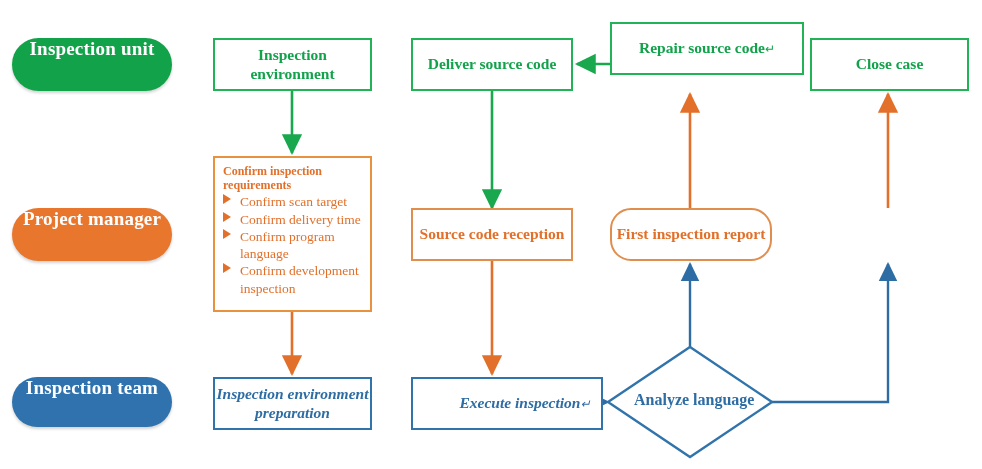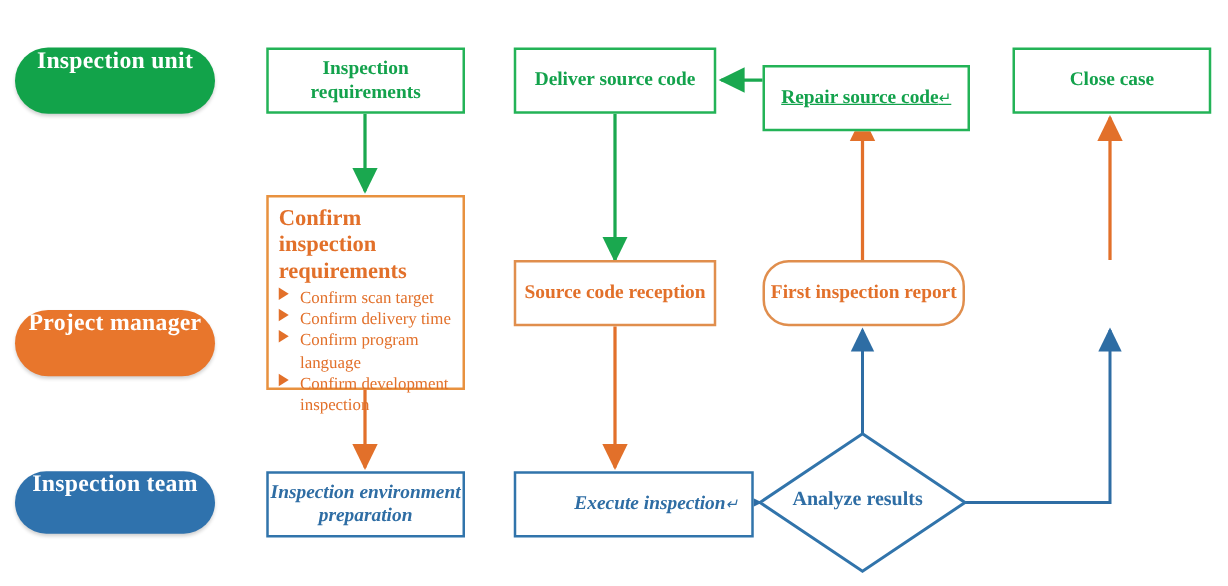--- a/index.html
+++ b/index.html
@@ -45,21 +45,21 @@
     position:absolute;
     background:#ffffff;
     border:2px solid #e8913f;
     box-sizing:border-box;
     color:#e2702a;
     padding:6px 6px 4px 8px;
     display:block;
     text-align:left;
   }
   .task-title{
-    font-weight:bold;font-size:18px;line-height:1.18;margin-bottom:1px;
+    font-weight:bold;font-size:12px;line-height:1.18;margin-bottom:1px;
   }
   .task-list{list-style:none;margin:0;padding:0;}
   .task-list li{
     font-size:13.5px;
     font-weight:normal;
     line-height:1.28;
     padding-left:17px;
     position:relative;
     margin:0;
   }
@@ -120,37 +120,37 @@
 
     <path d="M888,208 L888,94" stroke="#e2702a" stroke-width="2.6" fill="none" marker-end="url(#ah-orange)"></path>
 
     <polygon points="690,347 772,402 690,457 608,402" fill="#ffffff" stroke="#3174ab" stroke-width="2.4"></polygon>
   </svg>
 
   <div class="lane-pill pill-green" style="left:12px;top:38px;width:160px;height:53px;">
     <span>Inspection unit</span>
   </div>
 
-  <div class="lane-pill pill-orange" style="left:12px;top:208px;width:160px;height:53px;margin-top:40px;">
+  <div class="lane-pill pill-orange" style="left:12px;top:208px;width:160px;height:53px;">
     <span>Project manager</span>
   </div>
 
   <div class="lane-pill pill-blue" style="left:12px;top:377px;width:160px;height:50px;">
     <span>Inspection team</span>
   </div>
 
   <div class="node green node-fs16" style="left:213px;top:38px;width:159px;height:53px;">
-    <span>Inspection requirements</span>
+    <span>Inspection environment</span>
   </div>
 
   <div class="node green node-fs16" style="left:411px;top:38px;width:162px;height:53px;">
     <span>Deliver source code</span>
   </div>
 
-  <div class="node green node-fs16" style="left:610px;top:52px;width:166px;height:53px;text-decoration:underline;">
+  <div class="node green node-fs16" style="left:610px;top:22px;width:194px;height:53px;">
     <span><span>Repair source code</span><span class="crlf">↵</span></span>
   </div>
 
   <div class="node green node-fs16" style="left:810px;top:38px;width:159px;height:53px;">
     <span>Close case</span>
   </div>
 
   <div class="task-box" style="left:213px;top:156px;width:159px;height:156px;">
     <div class="task-title">Confirm inspection requirements</div>
     <ul class="task-list">
@@ -172,16 +172,16 @@
 
   <div class="node blue node-fs16" style="left:213px;top:377px;width:159px;height:53px;">
     <span>Inspection environment preparation</span>
   </div>
 
   <div class="node blue node-fs16" style="left:411px;top:377px;width:192px;height:53px;padding-left:36px;">
     <span><span>Execute inspection</span><span class="crlf">↵</span></span>
   </div>
 
   <div class="diamond-label" style="left:634px;top:391px;">
-    <span>Analyze results</span>
+    <span>Analyze language</span>
   </div>
 
 </div>
 
 </body></html>

